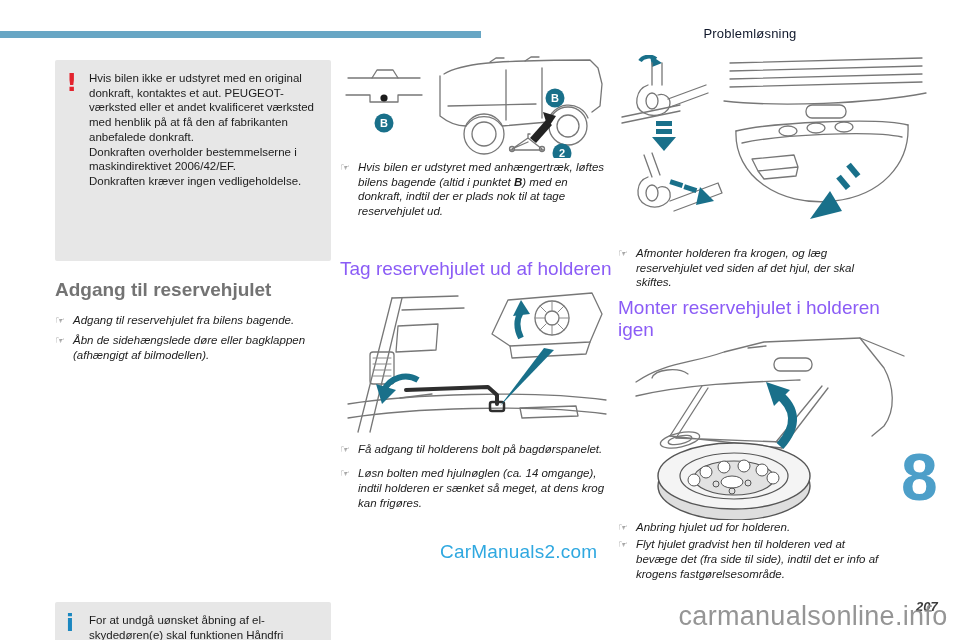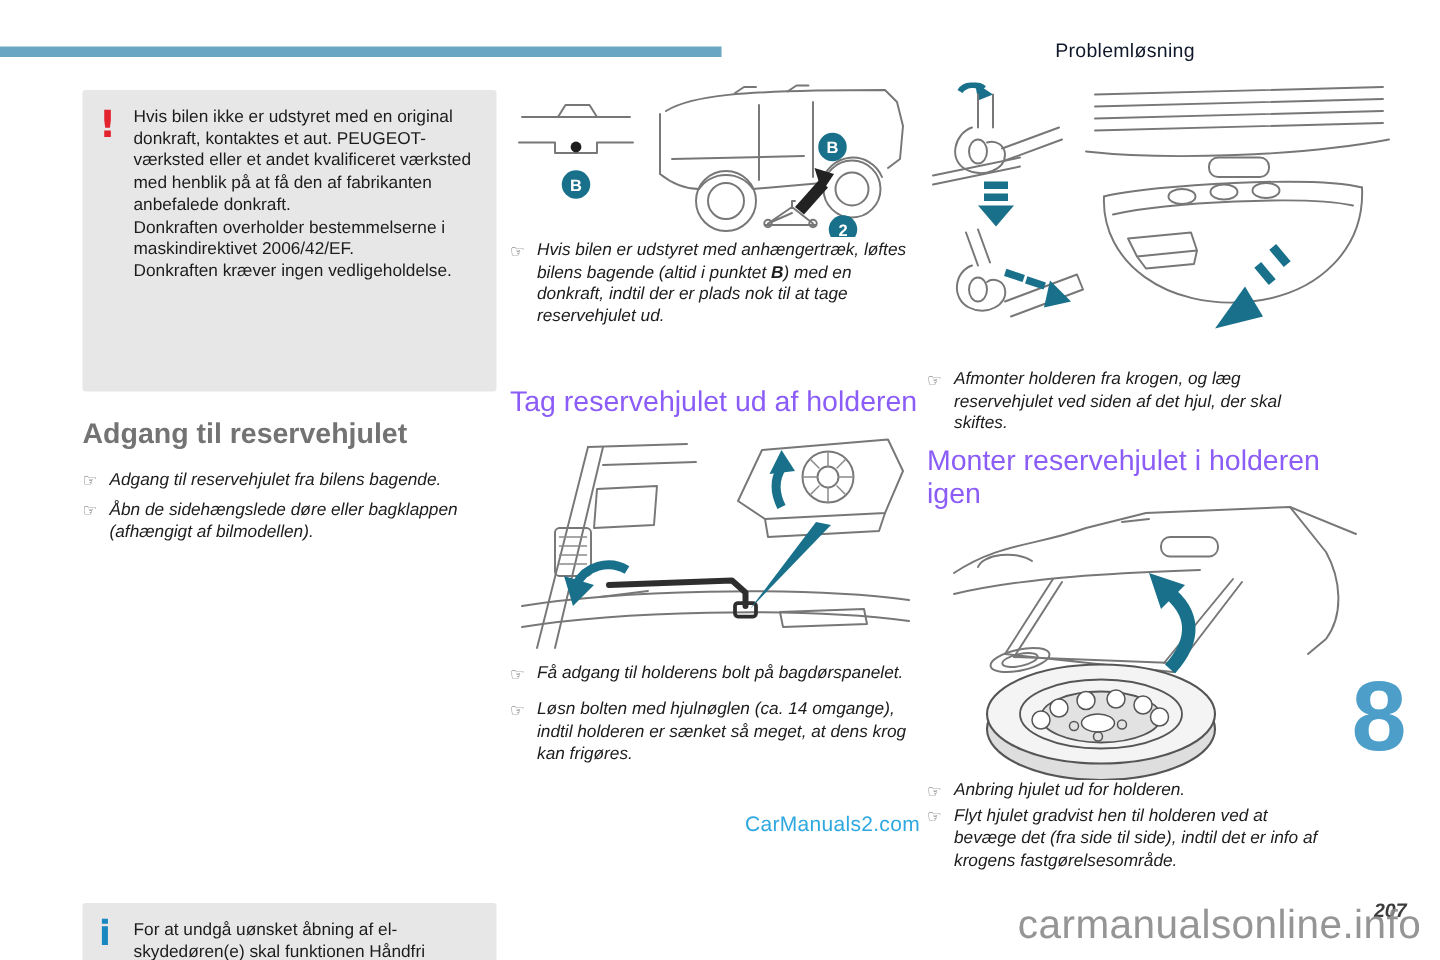--- a/index.html
+++ b/index.html
@@ -34,22 +34,22 @@
   .warn-glyph{color:var(--warning-red);font-size:25px;font-family:"DejaVu Sans",sans-serif;}
   .info-glyph{color:var(--info-blue);font-size:23px;font-family:"DejaVu Sans",sans-serif;}
   .body-text,.graybox p{font-size:11.5px;line-height:1.28;color:var(--text);}
   h1.sec{font-size:19px;font-weight:bold;line-height:1.1;color:#737373;}
   h2.sec{font-size:19px;font-weight:normal;line-height:1.15;color:#8b5cf6;}
   .bullet{display:flex;font-size:11.5px;line-height:1.28;margin-bottom:5px;}
   .bullet .hand{flex:0 0 18px;color:#5a5a5a;font-size:11px;line-height:1.4;
     font-family:"DejaVu Sans",sans-serif;}
   .bullet .btxt{flex:1;font-style:italic;}
   b.inline{font-weight:bold;}
-  .wm-center{position:absolute;left:440px;top:541px;width:230px;text-align:center;
-    font-size:14px;color:var(--watermark-blue);letter-spacing:.2px;}
+  .wm-center{position:absolute;left:440px;top:541px;width:230px;
+    font-size:19px;color:var(--watermark-blue);letter-spacing:.2px;}
   .wm-right{position:absolute;left:668px;top:601px;width:290px;text-align:center;
     font-size:27px;color:var(--watermark-gray);opacity:.9;letter-spacing:.3px;}
   .pagenum{position:absolute;left:916px;top:599px;font-size:13px;font-weight:bold;color:#3c3c3c;font-style:italic;}
   svg{display:block;}
   .ln{fill:none;stroke:var(--line);stroke-width:1.3;stroke-linecap:round;stroke-linejoin:round;}
   .lnthin{fill:none;stroke:#8a8a8a;stroke-width:1;stroke-linecap:round;}
   .dark{fill:none;stroke:#2e2e2e;stroke-width:4;stroke-linecap:round;stroke-linejoin:round;}
   .teal{fill:var(--accent-teal);}
   .badge-txt{fill:#fff;font:bold 11px "Liberation Sans",sans-serif;text-anchor:middle;}
 </style>

